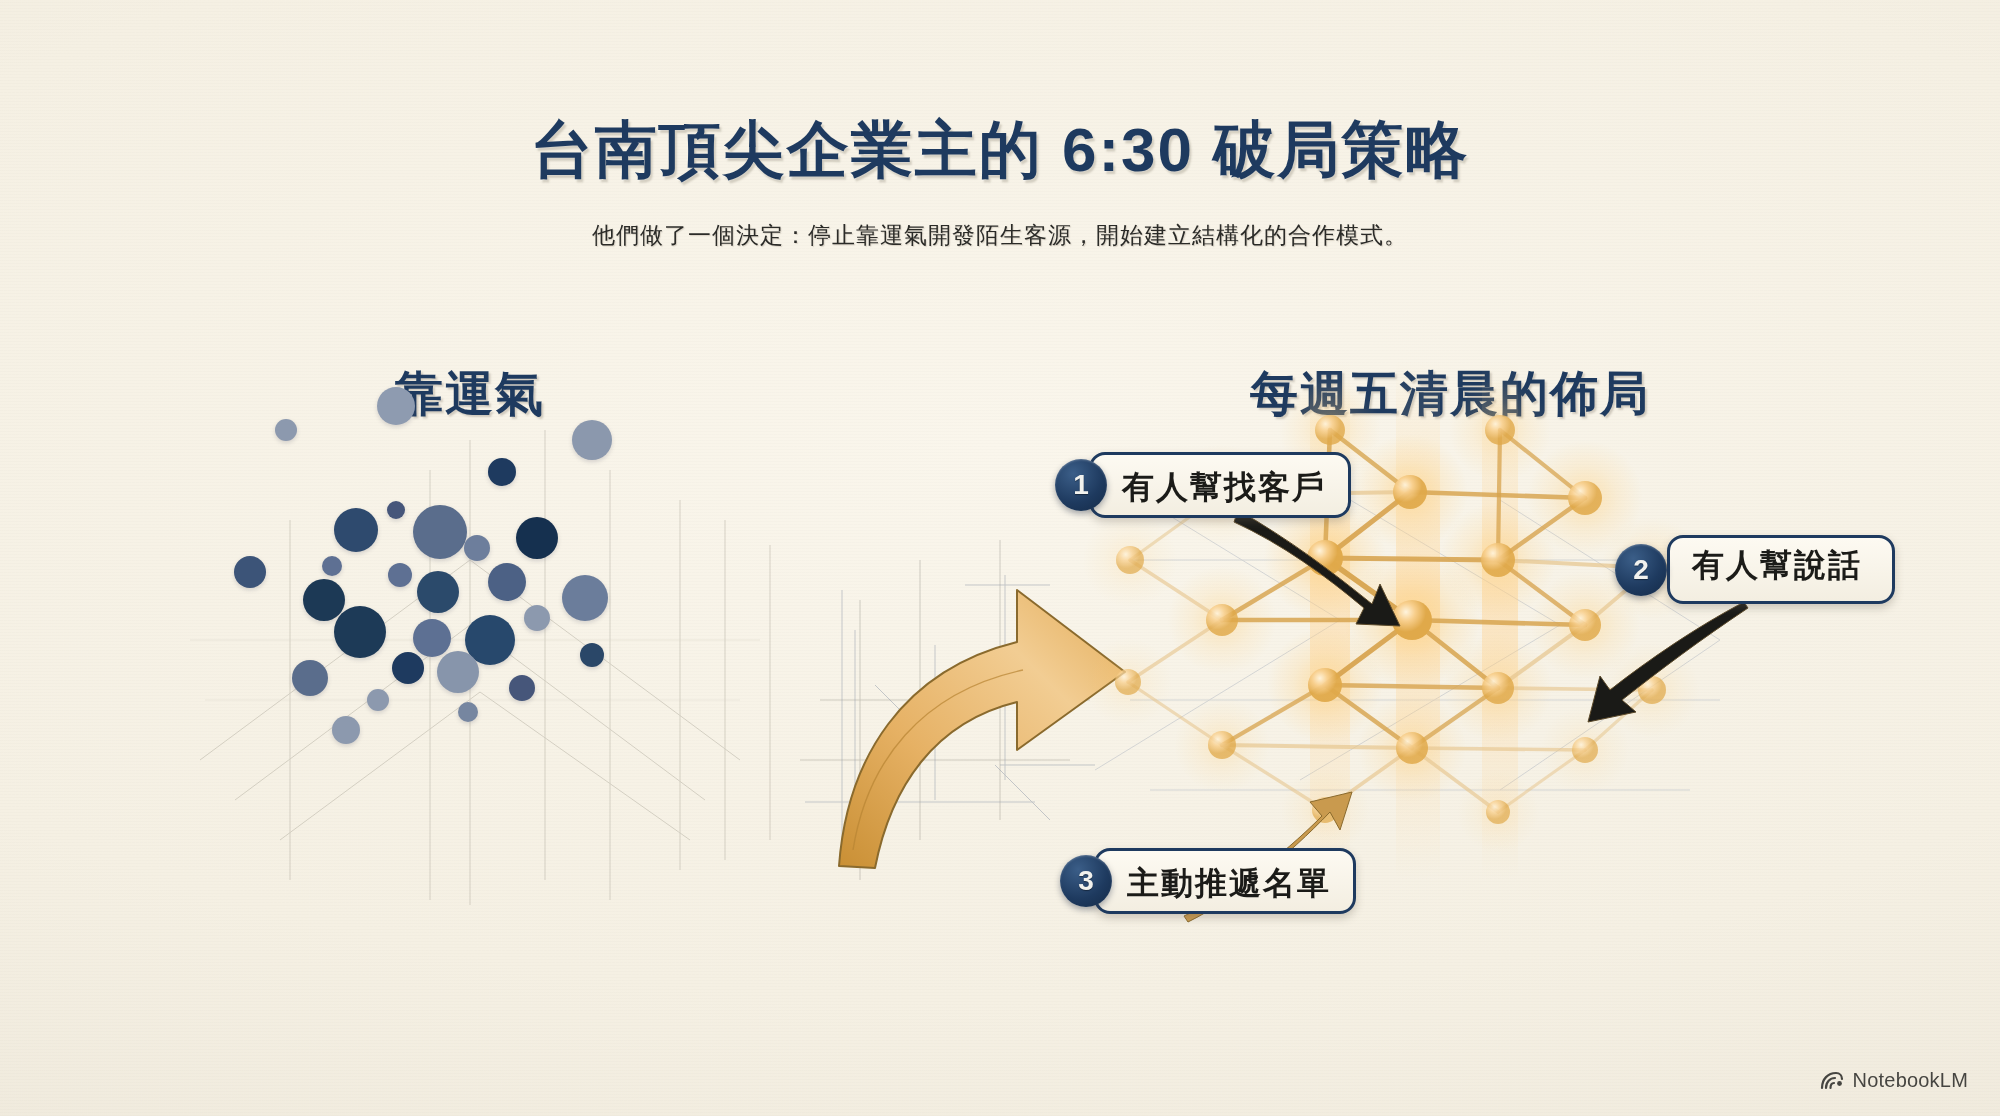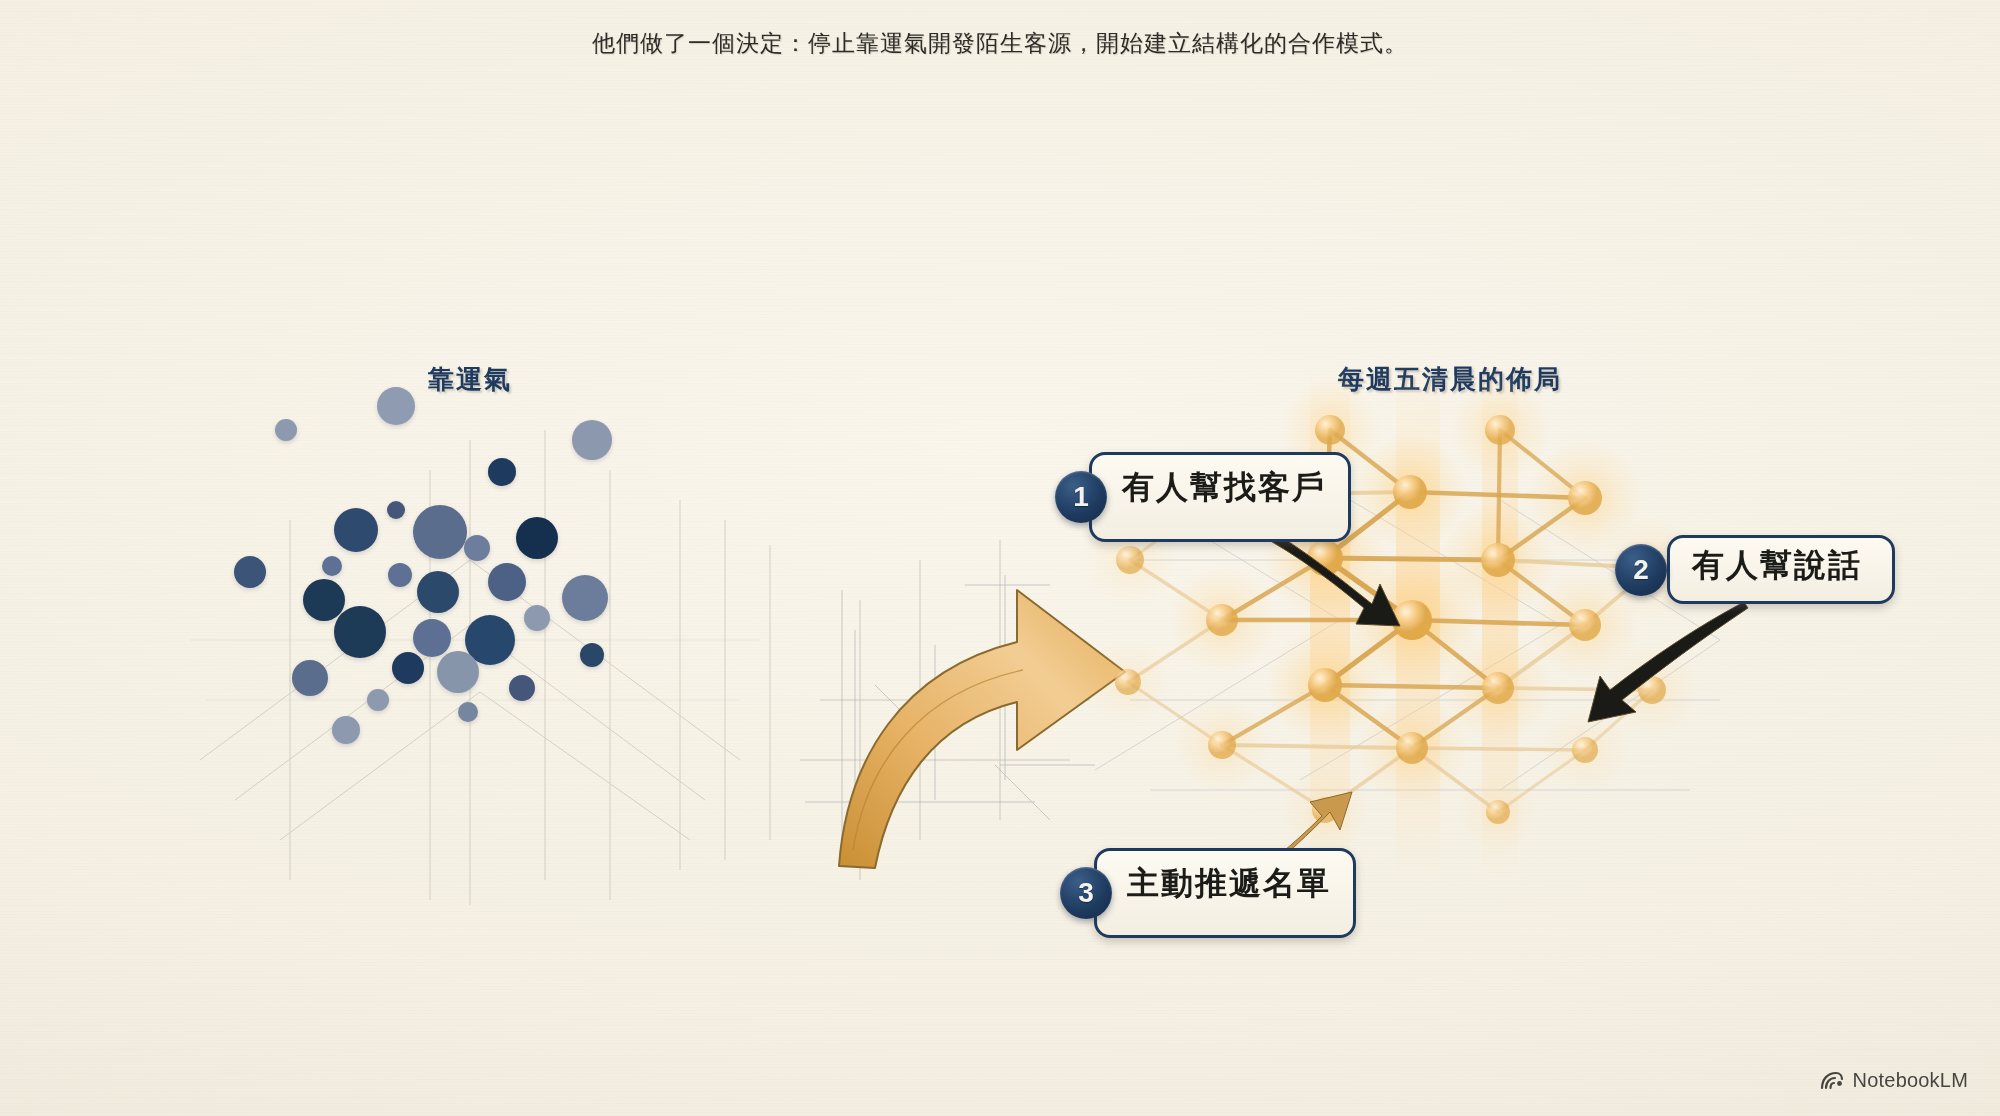--- a/index.html
+++ b/index.html
@@ -39,21 +39,21 @@
     margin-top:28px;
     font-size:23px;
     color:#2b2b28;
     letter-spacing:1px;
     text-shadow:1px 1px 1px rgba(160,150,135,0.35);
   }
 
   
   .panel-heading {
     position:absolute;
-    font-size:26px;
+    font-size:48px;
     font-weight:bold;
     color:#1e3a5f;
     letter-spacing:2px;
     text-shadow:2px 2px 2px rgba(120,110,95,0.3);
     white-space:nowrap;
   }
   #heading-left  { left:330px;  top:362px; width:280px; text-align:center; }
   #heading-right { left:1140px; top:362px; width:620px; text-align:center; }
 
   
@@ -77,21 +77,21 @@
     display:flex; align-items:center; justify-content:center;
     box-shadow:0 3px 6px rgba(40,50,70,0.4), inset 0 1px 2px rgba(255,255,255,0.25);
     position:relative; z-index:3;
     text-shadow:0 1px 1px rgba(0,0,0,0.4);
   }
   .callout-box {
     margin-left:-18px;
     background:linear-gradient(180deg,#fdfaf2 0%, #f3eee1 100%);
     border:3px solid #1e3a5f;
     border-radius:16px;
-    padding:11px 22px 29px 30px;
+    padding:11px 22px 5px 30px;
     font-size:32px; font-weight:bold; color:#1b1b18;
     letter-spacing:2px; white-space:nowrap;
     box-shadow:0 4px 8px rgba(110,100,85,0.3);
     position:relative; z-index:2;
   }
   .callout.right-badge { flex-direction:row-reverse; }
   .callout.right-badge .callout-box { margin-left:0; margin-right:-18px; padding:6px 30px 13px 22px; }
 
   #callout-1 { left:1055px; top:452px; }
   #callout-2 { left:1615px; top:535px; flex-direction:row; }
@@ -140,20 +140,21 @@
       <path d="M920 560 L920 840"></path>
       <path d="M1000 540 L1000 820"></path>
       <path d="M820 700 L1090 700"></path>
       <path d="M800 760 L1070 760"></path>
     </g>
   </svg>
 
   <div id="grain"></div>
 
   <div id="header">
+    <div id="title">台南頂尖企業主的 6:30 破局策略</div>
     <div id="subtitle">他們做了一個決定：停止靠運氣開發陌生客源，開始建立結構化的合作模式。</div>
   </div>
 
   <div class="panel-heading" id="heading-left">靠運氣</div>
   <div class="panel-heading" id="heading-right">每週五清晨的佈局</div>
 
   <div id="left-cluster">
       <div class="chaos-dot" style="left: 75px; top: 19px; height: 22px; width: 22px; background: rgb(140, 153, 174);"></div>
       <div class="chaos-dot" style="left: 177px; top: -13px; height: 38px; width: 38px; background: rgb(142, 155, 176);"></div>
       <div class="chaos-dot" style="left: 372px; top: 20px; height: 40px; width: 40px; background: rgb(139, 152, 173);"></div>

